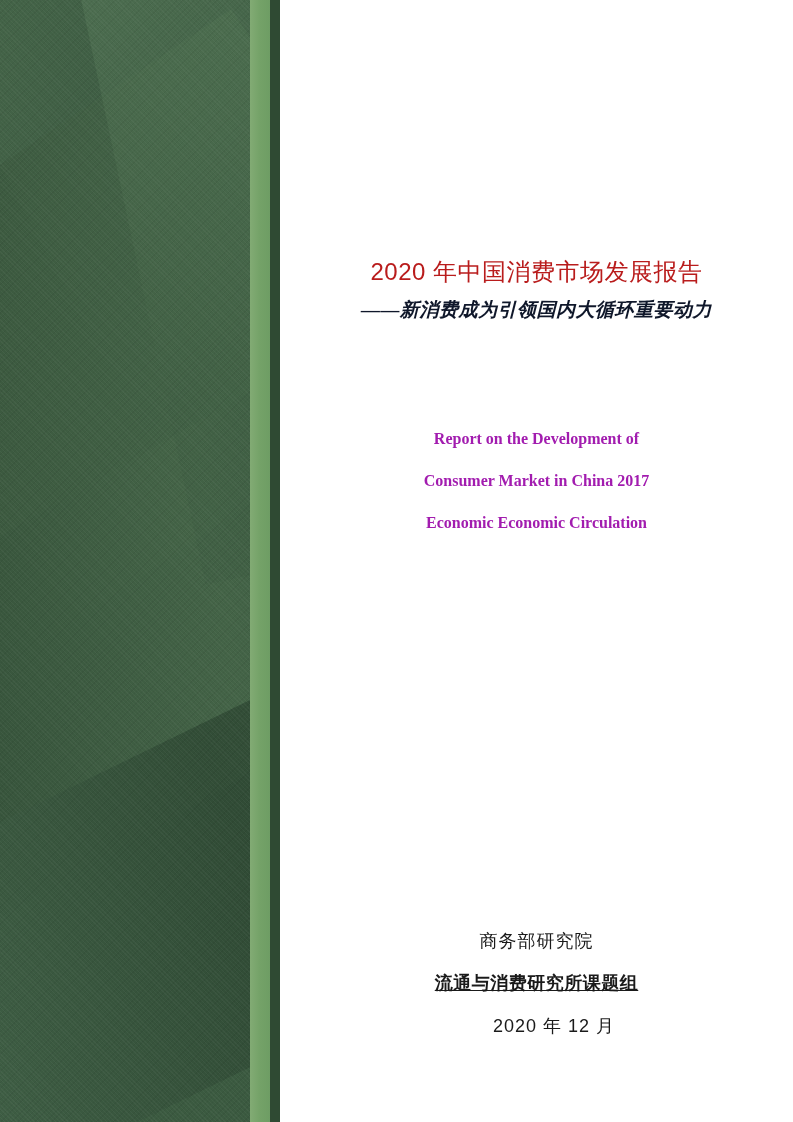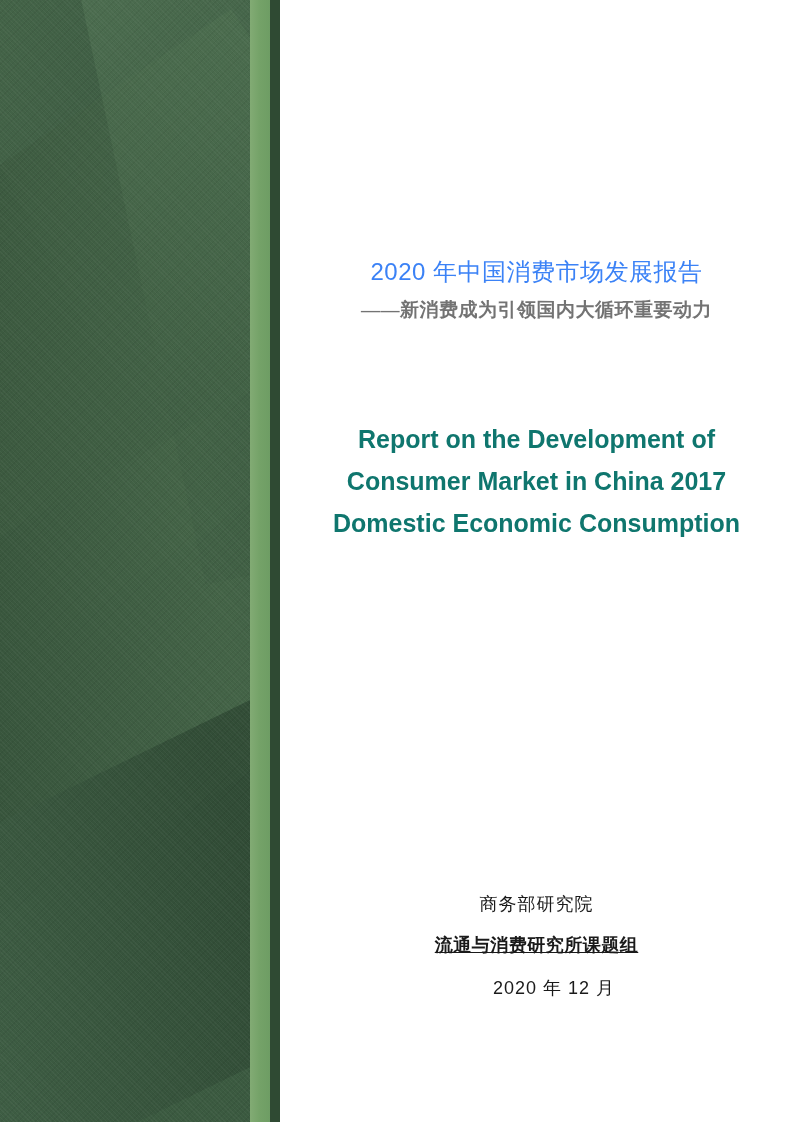--- a/index.html
+++ b/index.html
@@ -119,61 +119,63 @@
   .title-block {
     position: absolute;
     left: 0;
     top: 255px;
     width: 513px;
     text-align: center;
   }
   .title-cn-main {
     font-family: "Liberation Sans", sans-serif;
     font-size: 24px;
-    color: #3b82f6;
+    color: #b91c1c;
     letter-spacing: .5px;
     line-height: 1.4;
   }
   .title-cn-sub {
     margin-top: 8px;
     font-family: "Liberation Serif", serif;
     font-size: 19px;
     font-weight: bold;
-    color: #737373;
+    color: #0f172a;
     letter-spacing: .5px;
     line-height: 1.4;
+    font-style: italic;
   }
 
   .title-en {
     position: absolute;
     left: 10px;
     top: 418px;
     width: 493px;
     text-align: center;
-    font-family: Liberation Sans, sans-serif;
+    font-family: Liberation Serif, serif;
     font-weight: bold;
-    font-size: 25px;
+    font-size: 16px;
     line-height: 42px;
-    color: #0f766e;
+    color: #a21caf;
   }
   .title-en div { white-space: nowrap; }
 
   .footer-block {
     position: absolute;
     left: 0;
     top: 890px;
     width: 513px;
     text-align: center;
     color: #1a1a1a;
   }
   .org-1 {
-    font-family: Liberation Sans, sans-serif;
+    font-family: Liberation Mono, monospace;
     font-size: 18px;
     letter-spacing: 1px;
     line-height: 1.6;
+    margin-top: 38px;
   }
   .org-2 {
     margin-top: 12px;
     font-family: "Liberation Serif", serif;
     font-weight: bold;
     font-size: 18px;
     letter-spacing: .5px;
     line-height: 1.6;
     text-decoration: underline;
   }
@@ -206,21 +208,21 @@
   <div class="content">
 
     <div class="title-block">
       <div class="title-cn-main">2020 年中国消费市场发展报告</div>
       <div class="title-cn-sub">——新消费成为引领国内大循环重要动力</div>
     </div>
 
     <div class="title-en">
       <div>Report on the Development of</div>
       <div>Consumer Market in China 2017</div>
-      <div>Domestic Economic Consumption</div>
+      <div>Economic Economic Circulation</div>
     </div>
 
     <div class="footer-block">
       <div class="org-1">商务部研究院</div>
       <div class="org-2">流通与消费研究所课题组</div>
       <div class="date">2020 年 12 月</div>
     </div>
 
   </div>
 </div>

